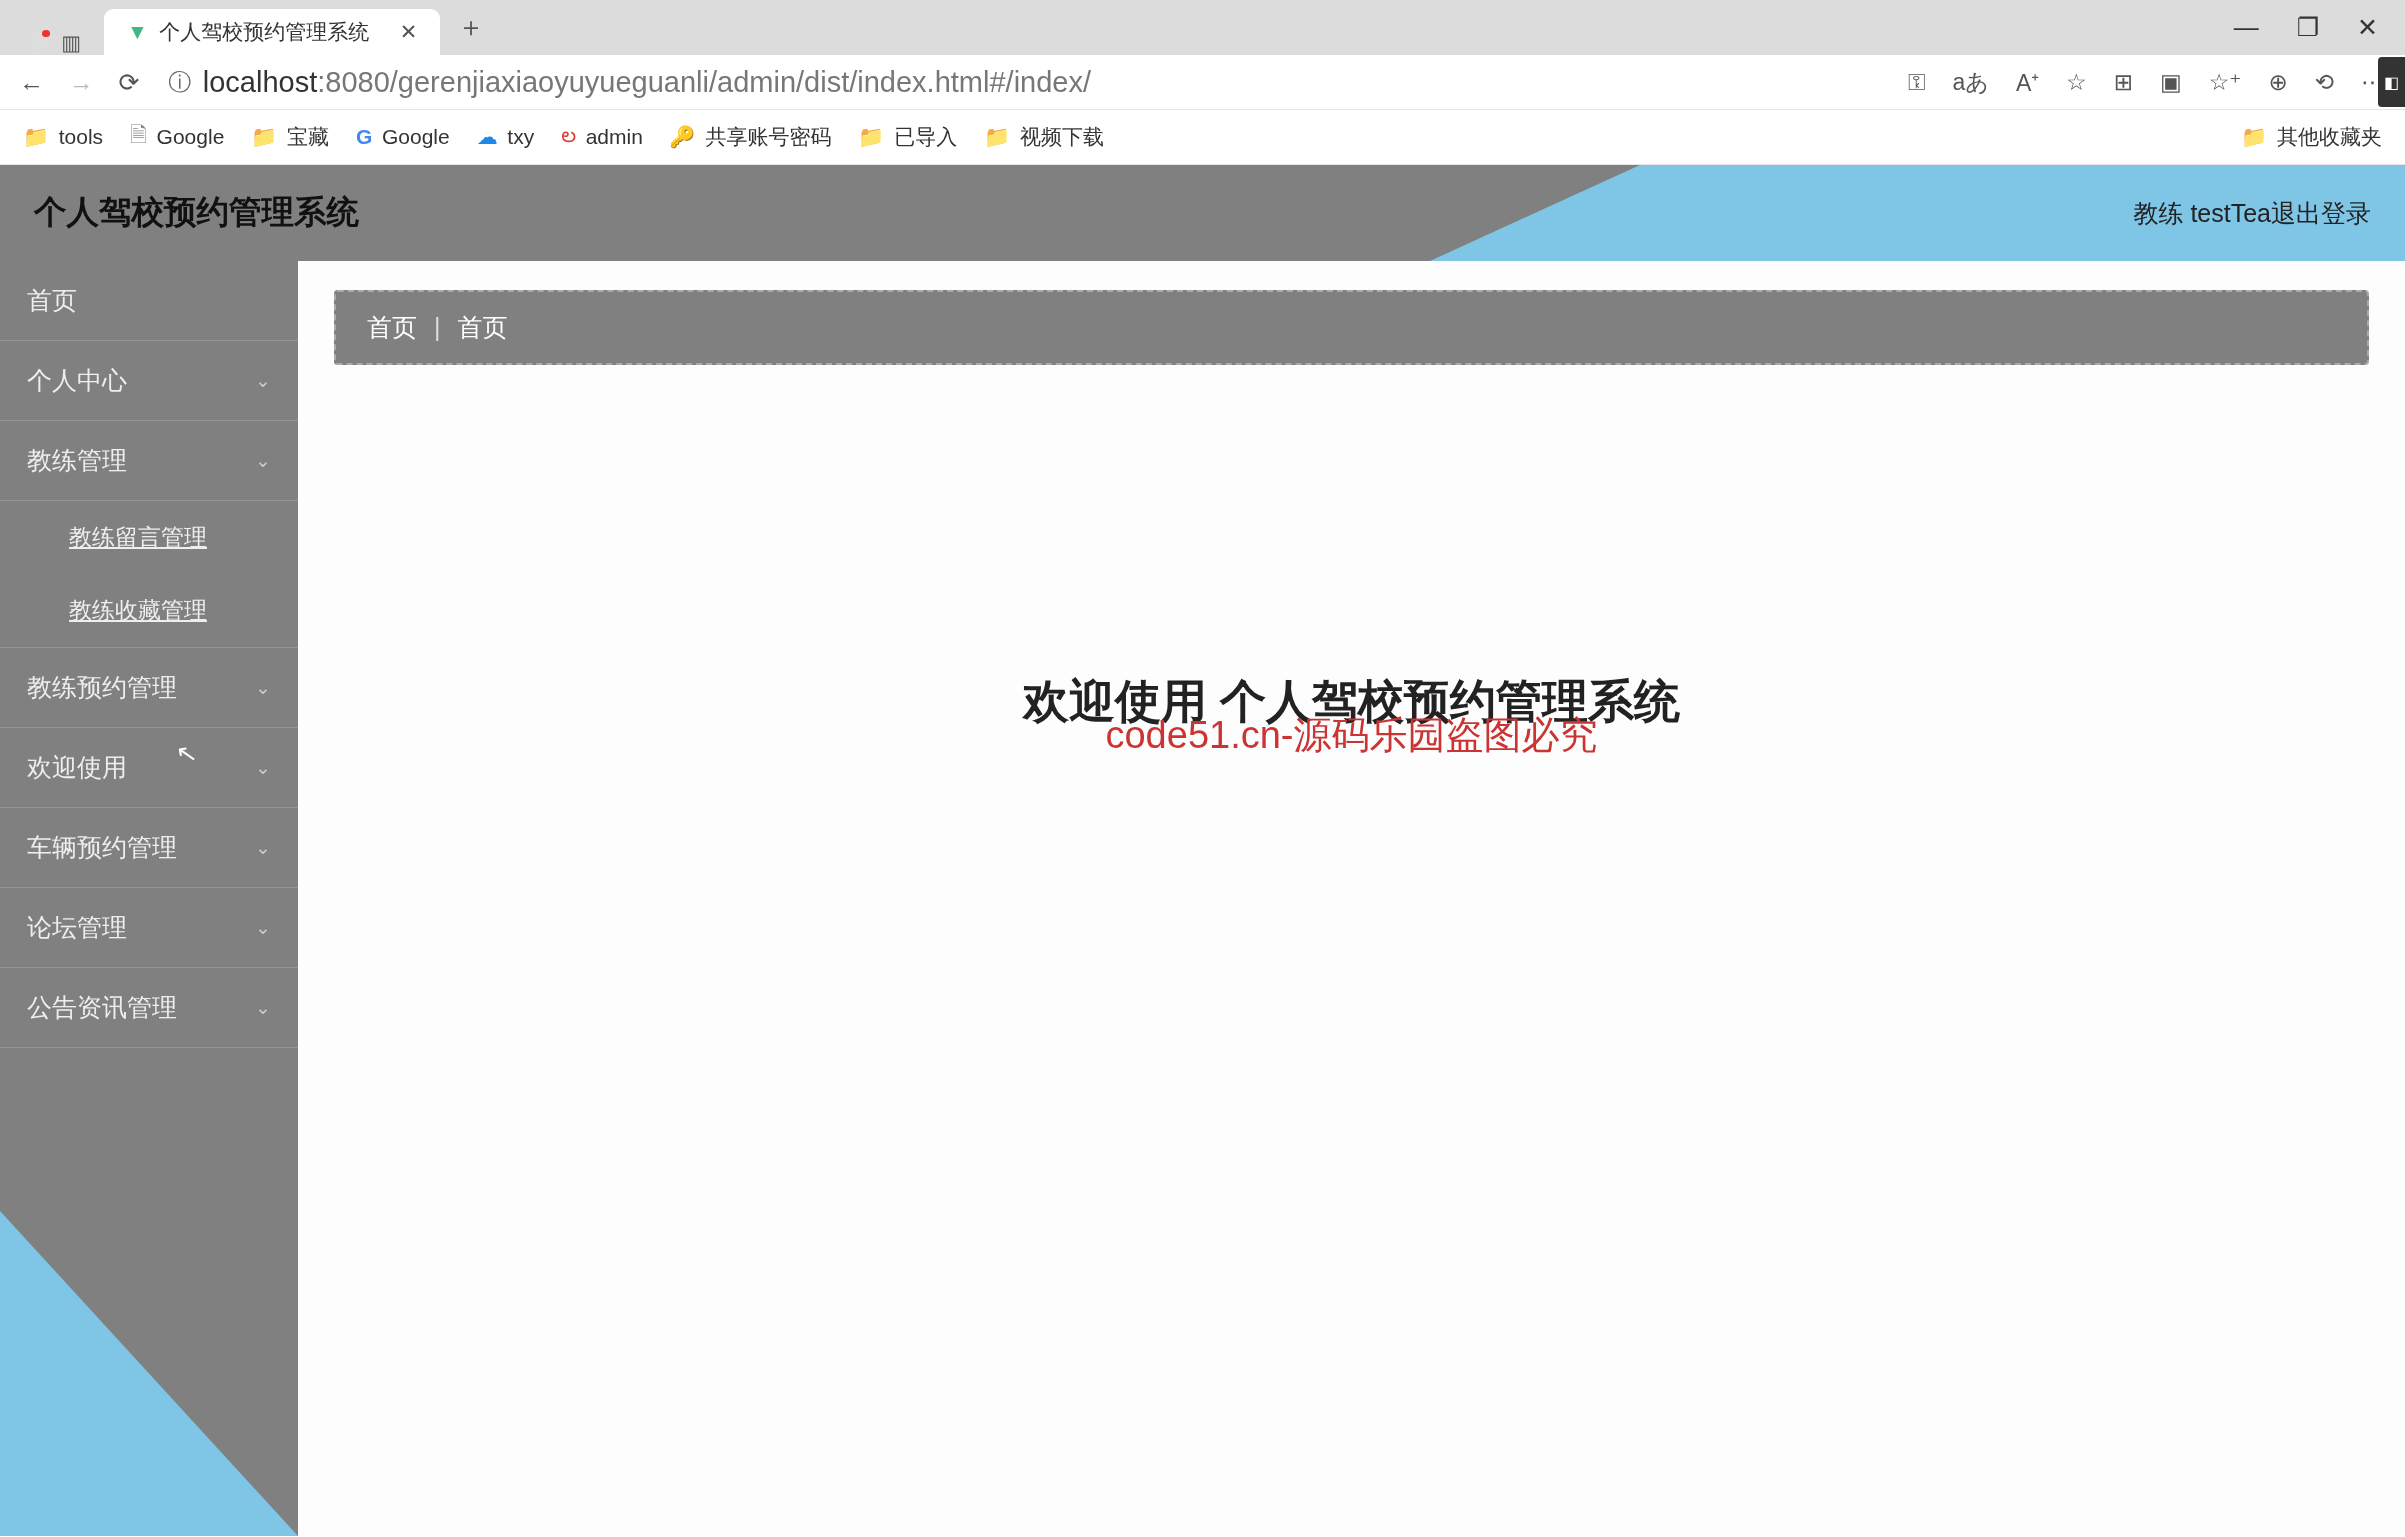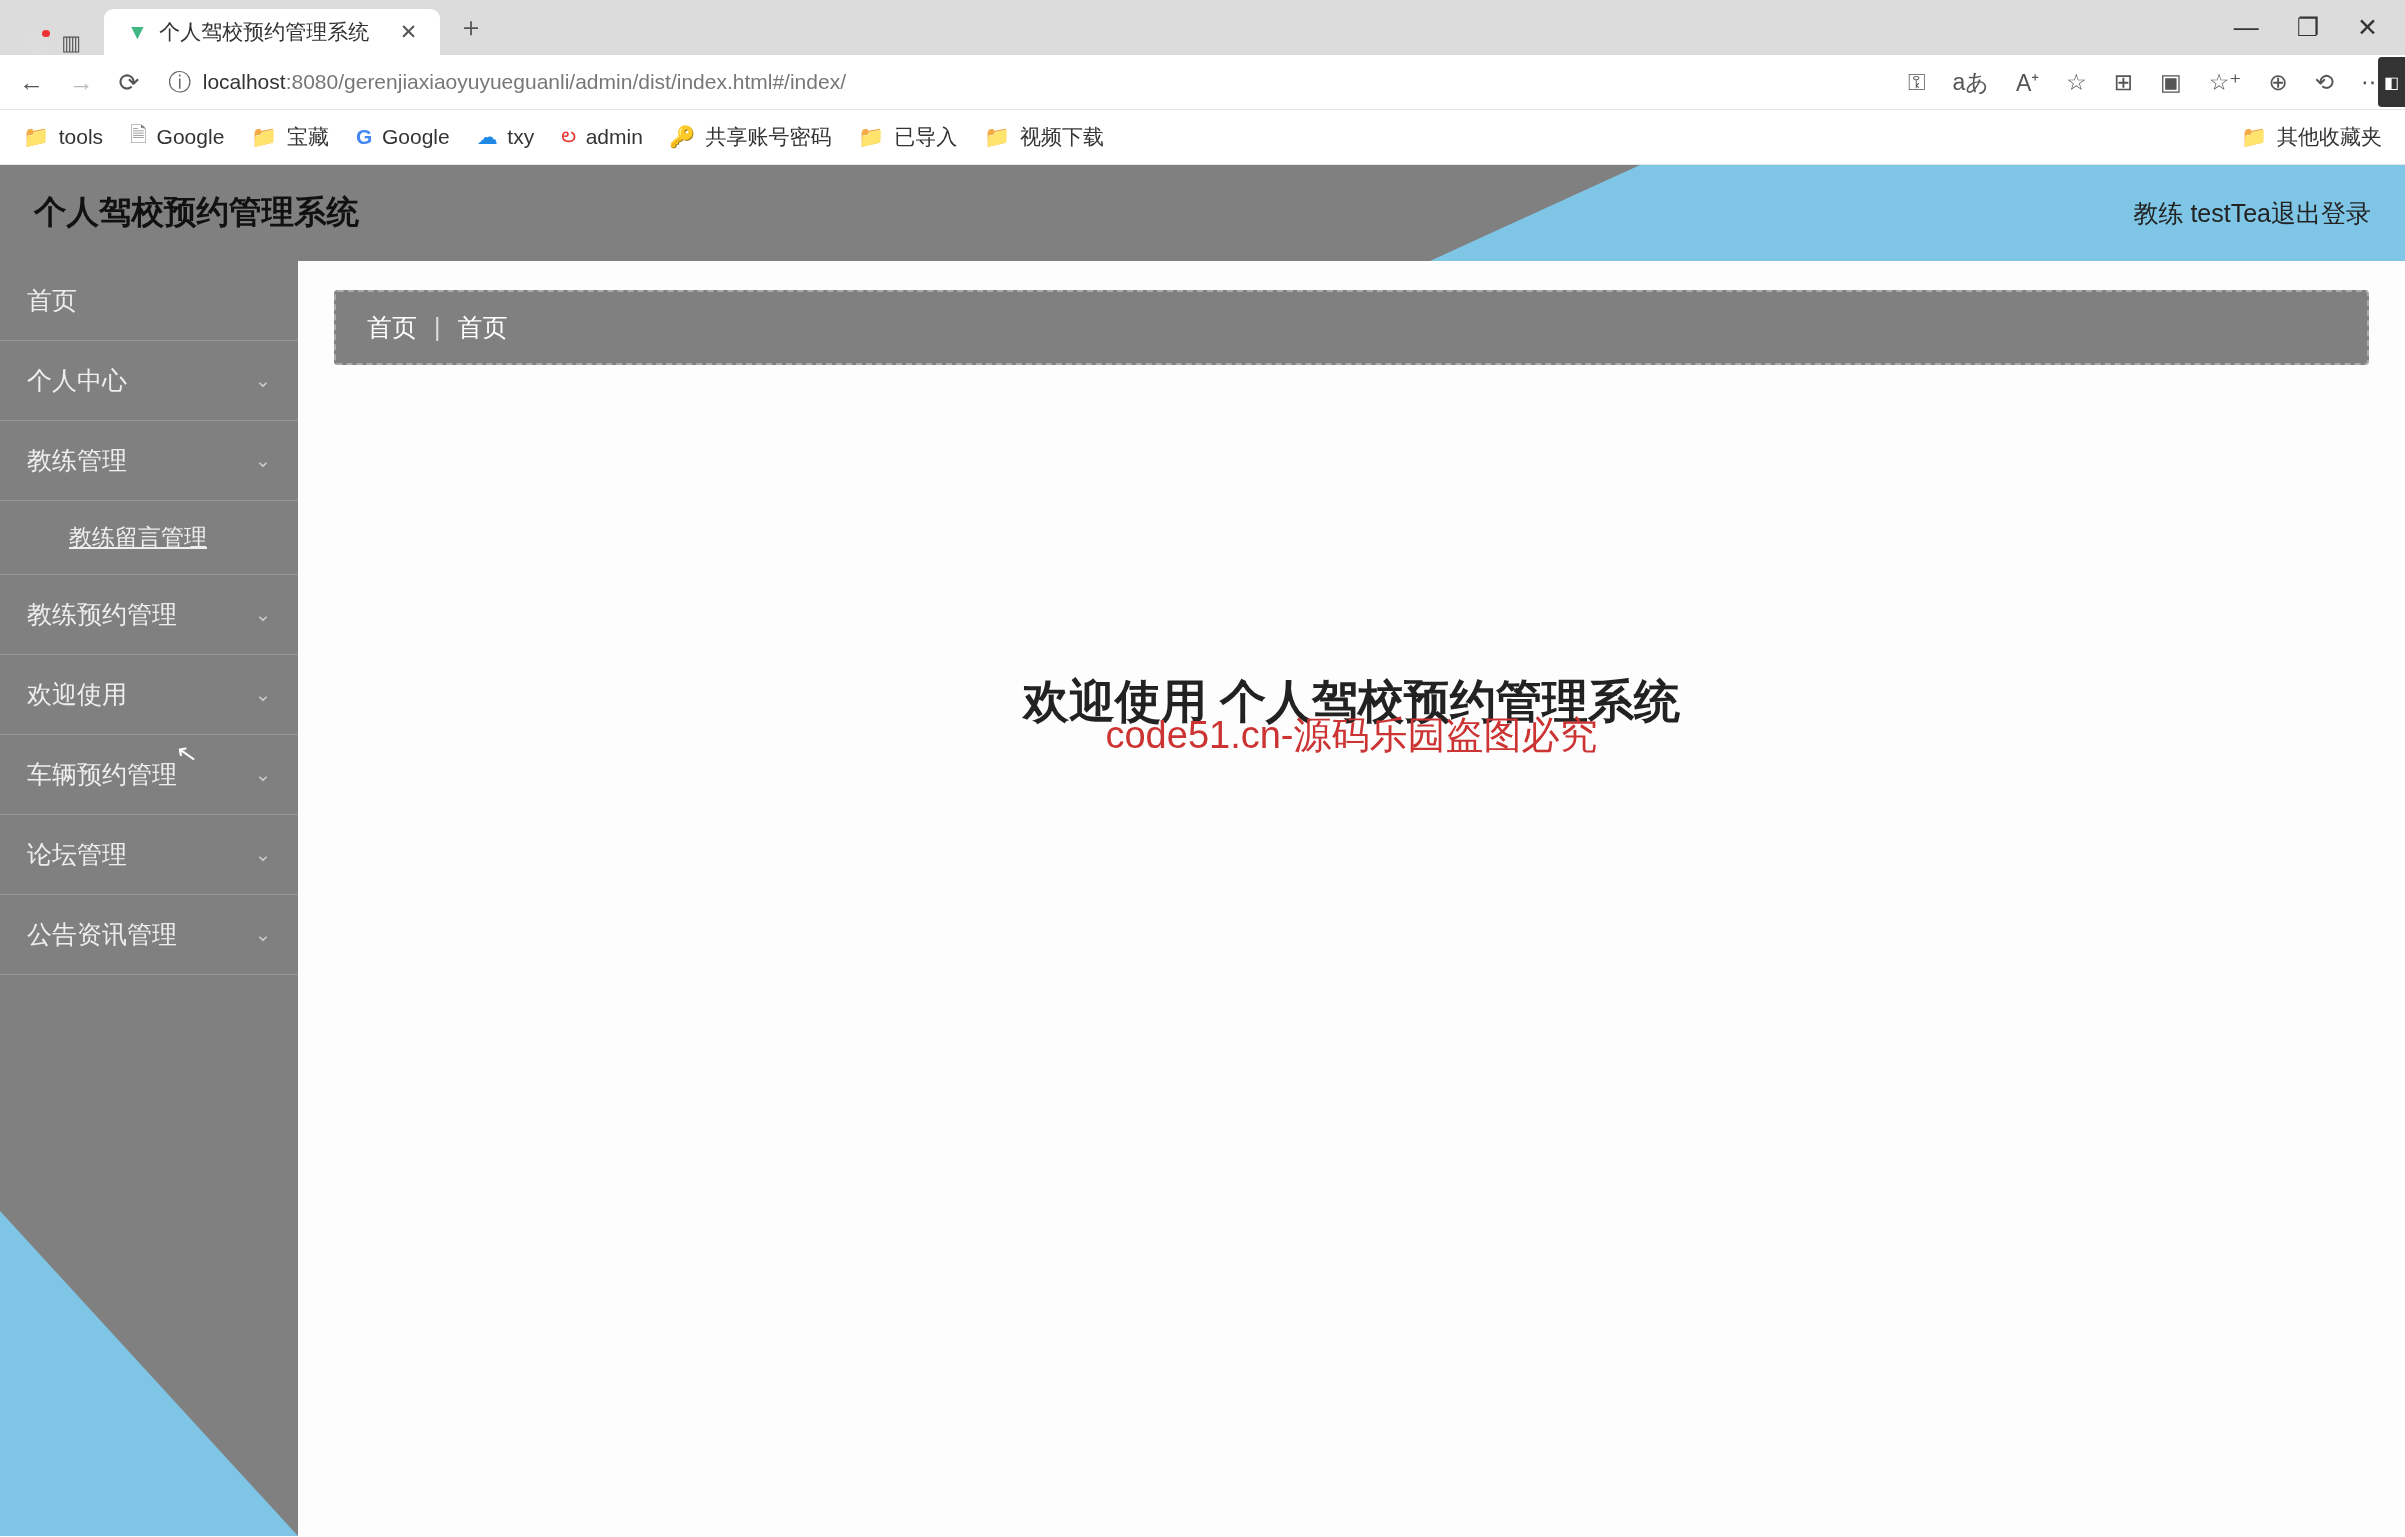--- a/index.html
+++ b/index.html
@@ -32,21 +32,21 @@
     .tab-close { font-size: 21px; color: #555; margin-left: 19px; }
     .tab-add { font-size: 27px; color: #555; margin-left: 17px; padding-bottom: 9.6px; }
 
     .addr-bar {
       height: 55px; background: #fff; display: flex; align-items: center;
       padding: 0 13.4px; gap: 13.4px; border-bottom: 1px solid #e5e5e5;
     }
     .nav-icon { font-size: 25px; color: #555; padding: 0 5.7px; }
     .url-box { flex: 1; display: flex; align-items: center; gap: 11.5px; padding: 0 9.6px; }
     .url-info-icon { font-size: 23px; color: #666; }
-    .url-text { font-size: 21px; color: #333; }
+    .url-text { font-size: 29px; color: #333; }
     .url-host { font-weight: 400; }
     .url-path { color: #777; }
     .addr-icons { display: flex; gap: 27px; align-items: center; padding-right: 7.6px; }
     .ai { font-size: 23px; color: #555; }
 
     .bookmark-bar {
       height: 55px; background: #fff; display: flex; align-items: center;
       padding: 0 23px; gap: 27px; border-bottom: 1px solid #e5e5e5;
       justify-content: space-between;
     }
@@ -399,20 +399,23 @@
             <span>个人中心</span>
             <span class="chev">⌄</span>
           </div>
           <div class="menu-item">
             <span>教练管理</span>
             <span class="chev">⌄</span>
           </div>
           <div class="menu-sub">
             <span>教练留言管理</span>
           </div>
+          <div class="menu-sub">
+            <span>教练收藏管理</span>
+          </div>
           <div class="menu-item" style="border-top:1px solid #949494">
             <span>教练预约管理</span>
             <span class="chev">⌄</span>
           </div>
           <div class="menu-item">
             <span>欢迎使用</span>
             <span class="chev">⌄</span>
           </div>
           <div class="menu-item">
             <span>车辆预约管理</span>

